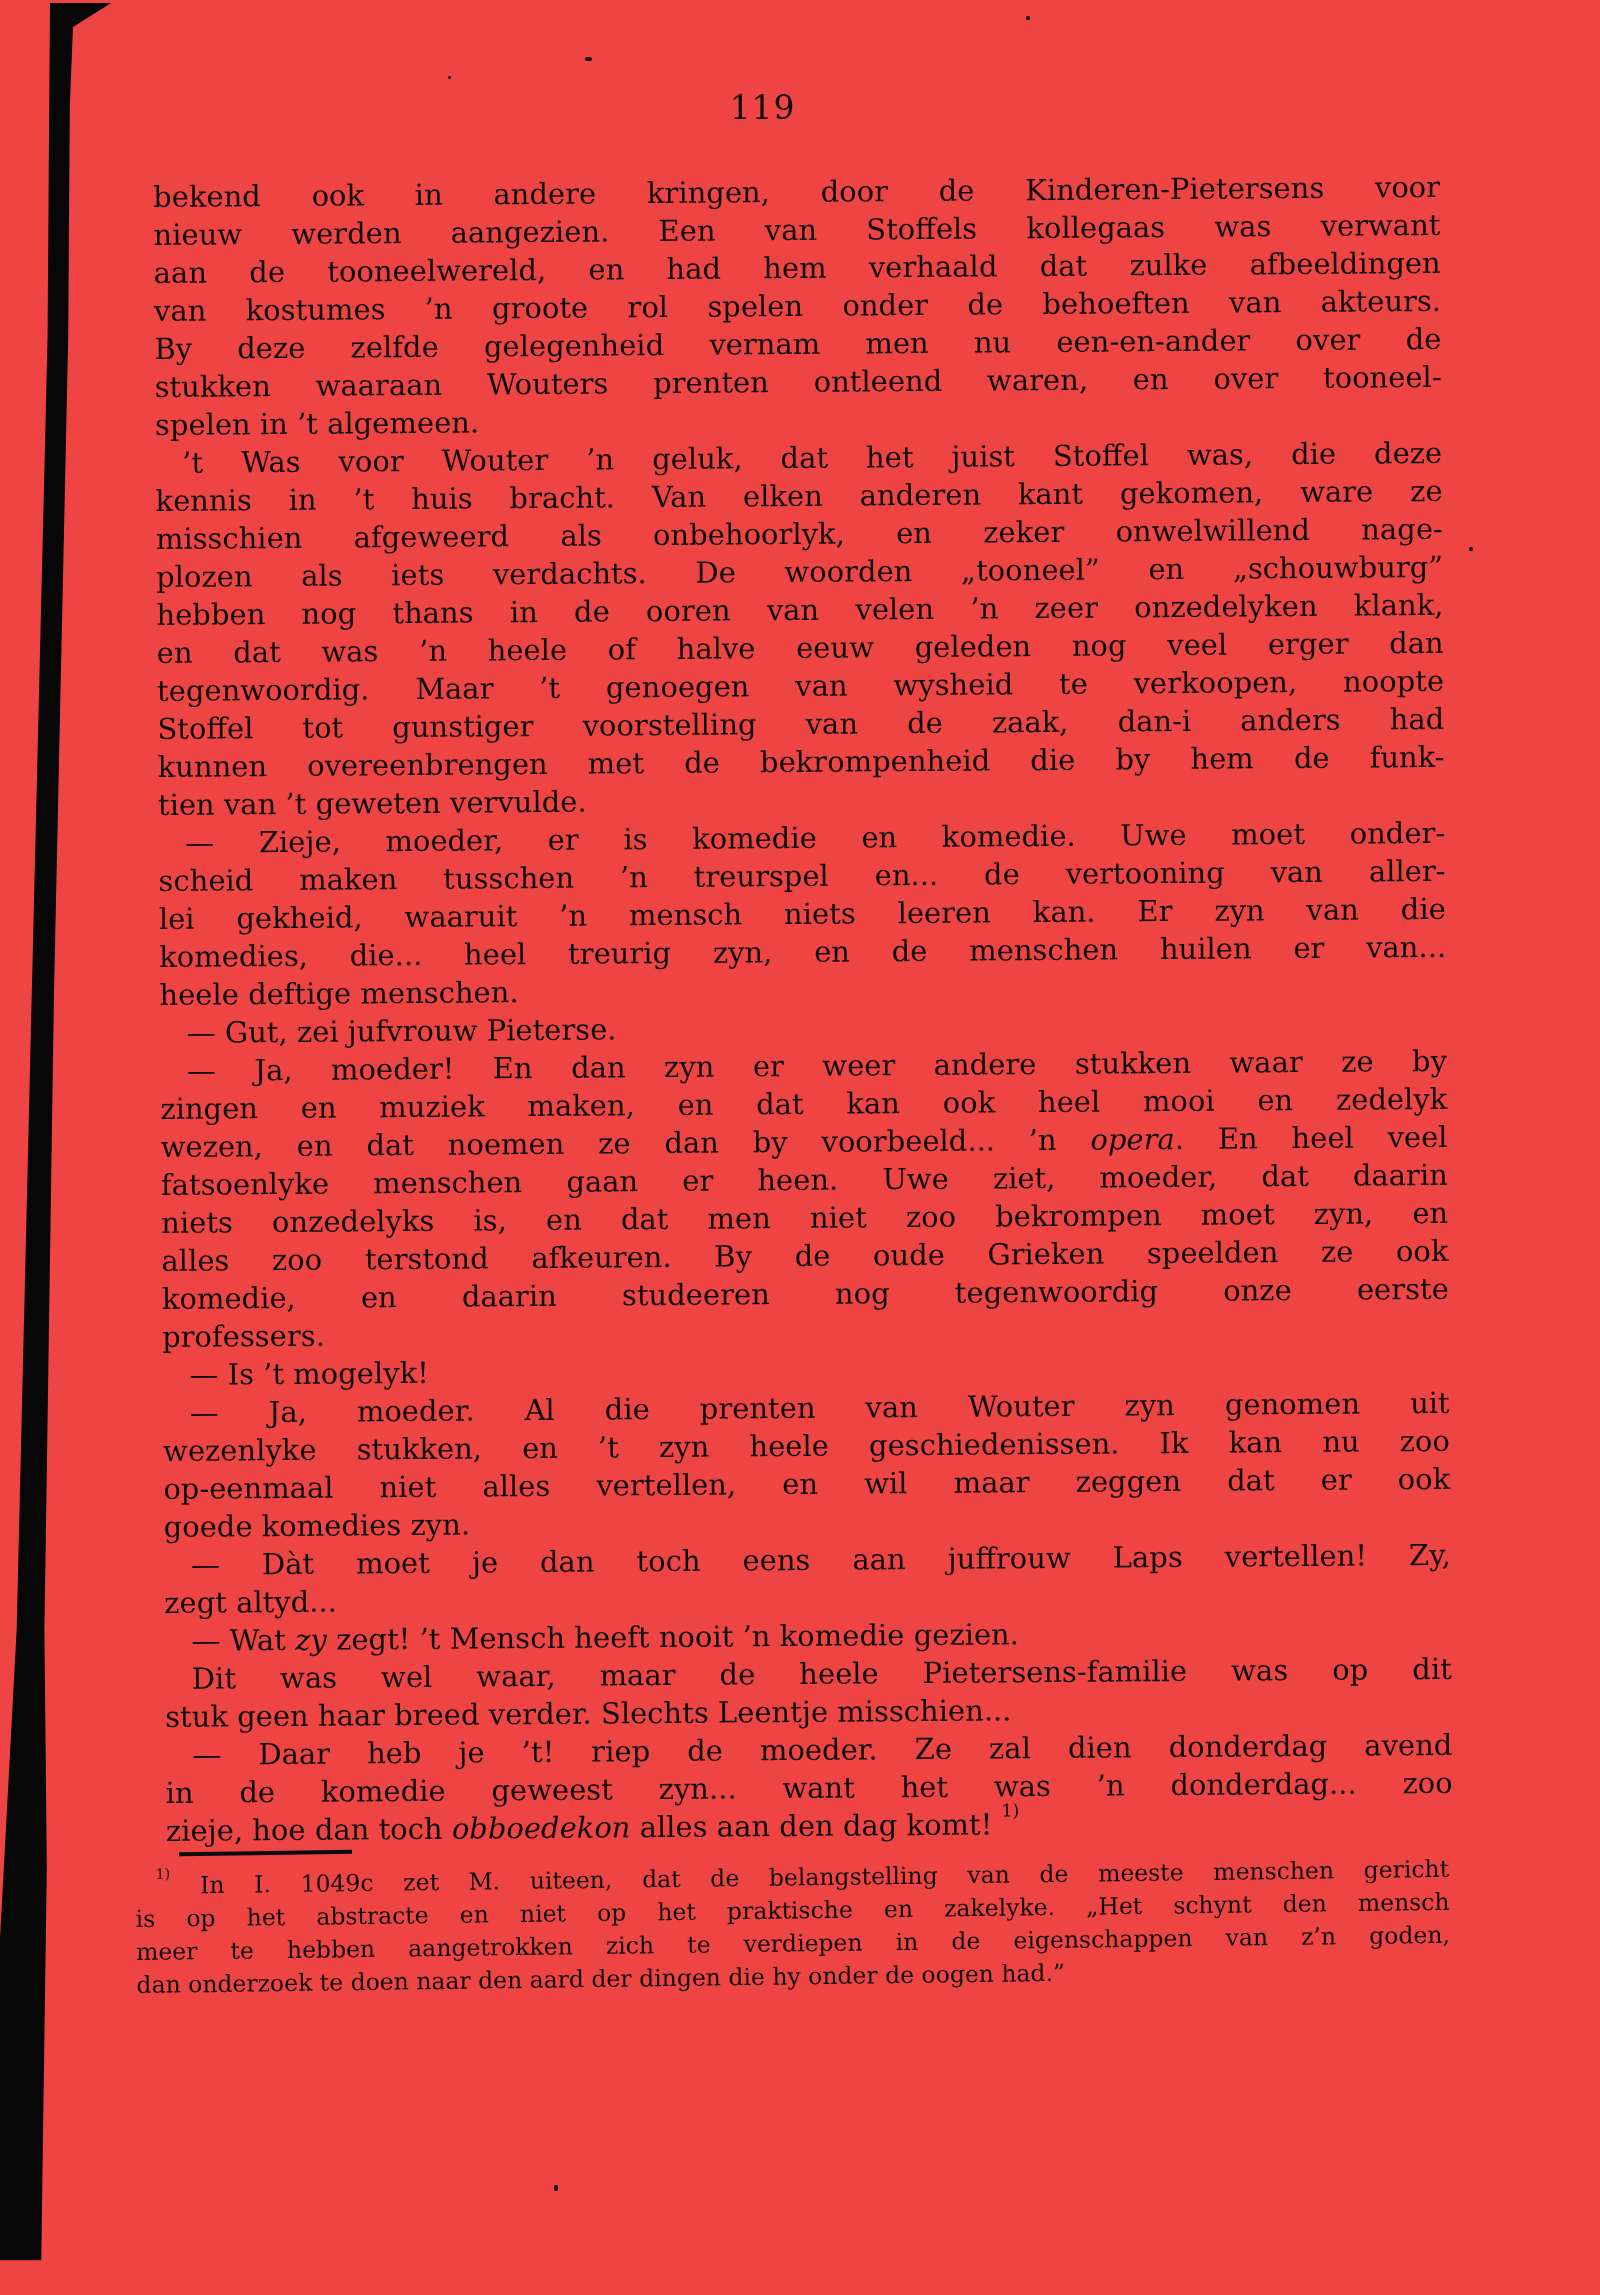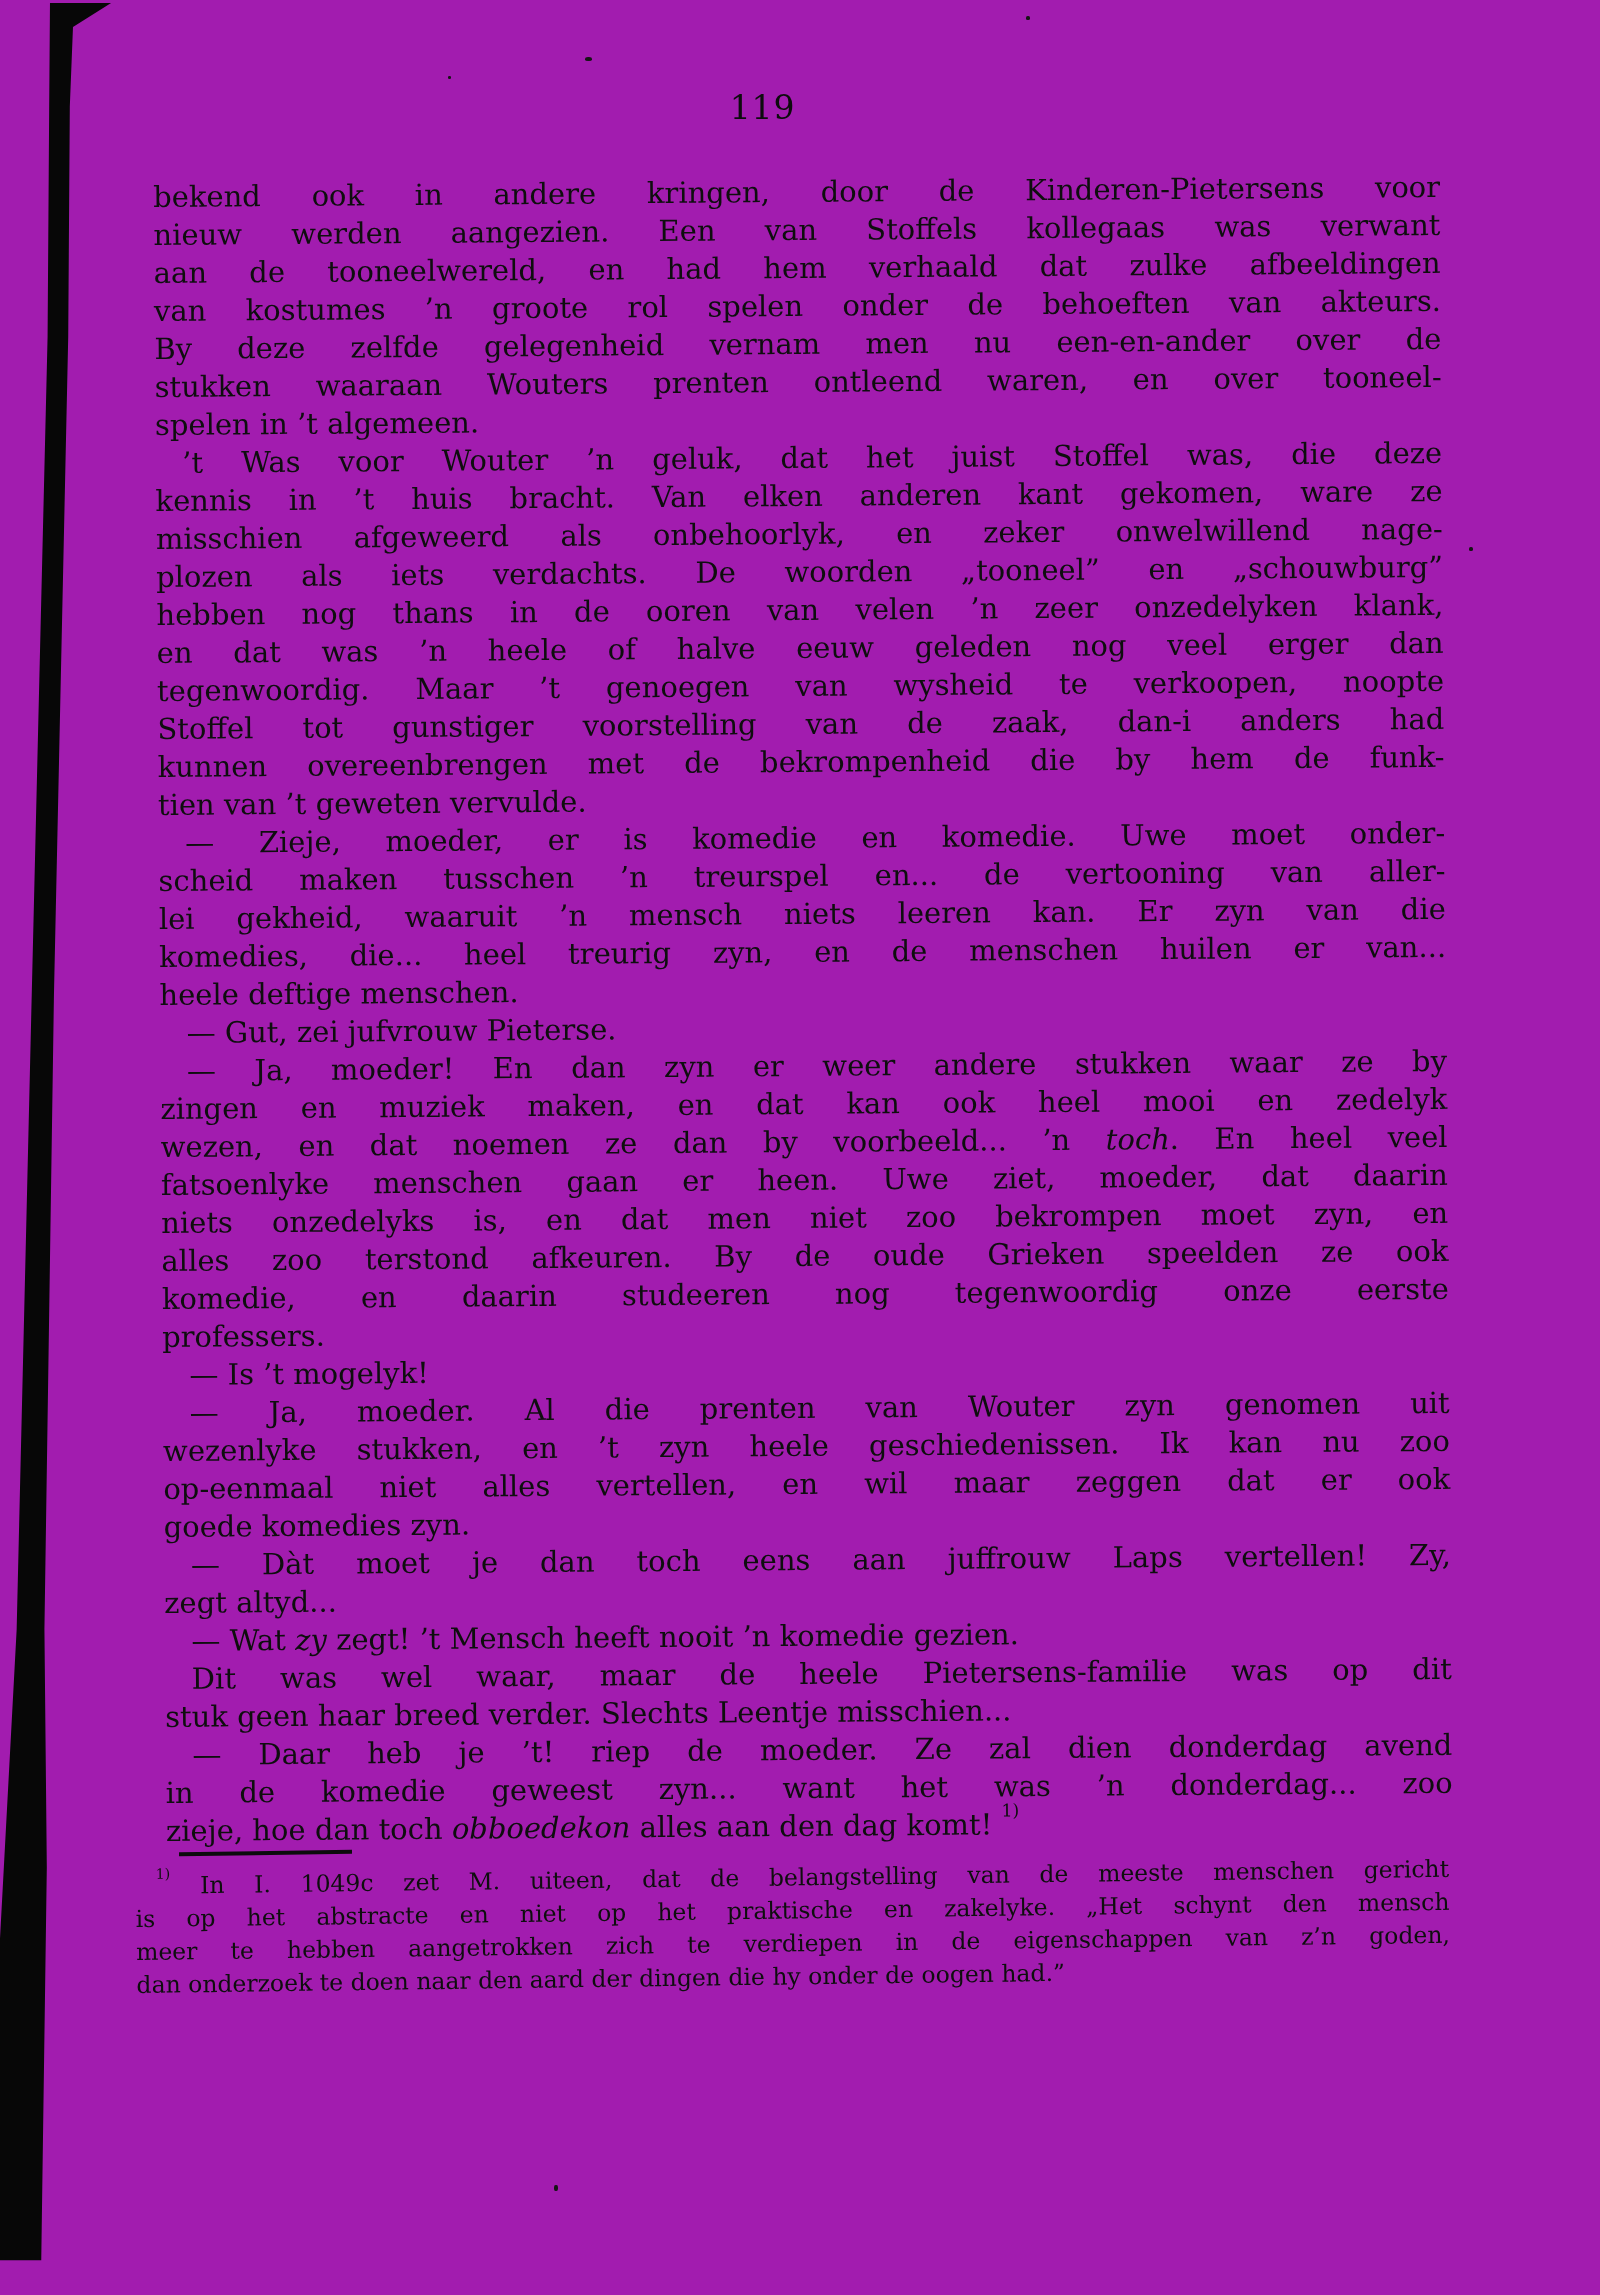--- a/index.html
+++ b/index.html
@@ -1,19 +1,19 @@
 <!DOCTYPE html>
 <html style="font-size:12.7px"><head>
 <meta charset="utf-8">
 <style>
   html,body{margin:0;padding:0;background:#777;}
   .page{
     position:relative;
     width:1601px;height:2295px;
-    background:#a21caf;
+    background:#ef4444;
     overflow:hidden;
     font-family:"DejaVu Serif","Liberation Serif",serif;
     color:#0e0e0e;
   }
   .spine{position:absolute;left:0;top:0;}
   .pagenum{
     position:absolute;left:119px;top:88px;width:1287px;
     text-align:center;font-size:33px;letter-spacing:0.8px;color:#0c0c0c;
   }
   .body-text{
@@ -75,21 +75,21 @@
       <div class="line"><span>kunnen overeenbrengen met de bekrompenheid die by hem de funk-</span></div>
       <div class="line last"><span>tien van ’t geweten vervulde.</span></div>
       <div class="line indent"><span>— Zieje, moeder, er is komedie en komedie. Uwe moet onder-</span></div>
       <div class="line"><span>scheid maken tusschen ’n treurspel en... de vertooning van aller-</span></div>
       <div class="line"><span>lei gekheid, waaruit ’n mensch niets leeren kan. Er zyn van die</span></div>
       <div class="line"><span>komedies, die... heel treurig zyn, en de menschen huilen er van...</span></div>
       <div class="line last"><span>heele deftige menschen.</span></div>
       <div class="line last indent"><span>— Gut, zei jufvrouw Pieterse.</span></div>
       <div class="line indent"><span>— Ja, moeder! En dan zyn er weer andere stukken waar ze by</span></div>
       <div class="line"><span>zingen en muziek maken, en dat kan ook heel mooi en zedelyk</span></div>
-      <div class="line"><span>wezen, en dat noemen ze dan by voorbeeld... ’n </span><i>toch</i><span>. En heel veel</span></div>
+      <div class="line"><span>wezen, en dat noemen ze dan by voorbeeld... ’n </span><i>opera</i><span>. En heel veel</span></div>
       <div class="line"><span>fatsoenlyke menschen gaan er heen. Uwe ziet, moeder, dat daarin</span></div>
       <div class="line"><span>niets onzedelyks is, en dat men niet zoo bekrompen moet zyn, en</span></div>
       <div class="line"><span>alles zoo terstond afkeuren. By de oude Grieken speelden ze ook</span></div>
       <div class="line"><span>komedie, en daarin studeeren nog tegenwoordig onze eerste</span></div>
       <div class="line last"><span>professers.</span></div>
       <div class="line last indent"><span>— Is ’t mogelyk!</span></div>
       <div class="line indent"><span>— Ja, moeder. Al die prenten van Wouter zyn genomen uit</span></div>
       <div class="line"><span>wezenlyke stukken, en ’t zyn heele geschiedenissen. Ik kan nu zoo</span></div>
       <div class="line"><span>op-eenmaal niet alles vertellen, en wil maar zeggen dat er ook</span></div>
       <div class="line last"><span>goede komedies zyn.</span></div>

